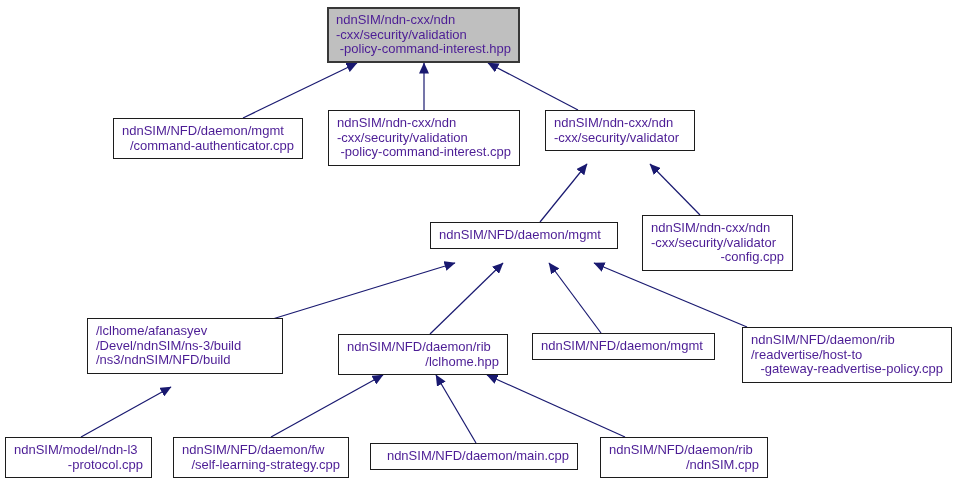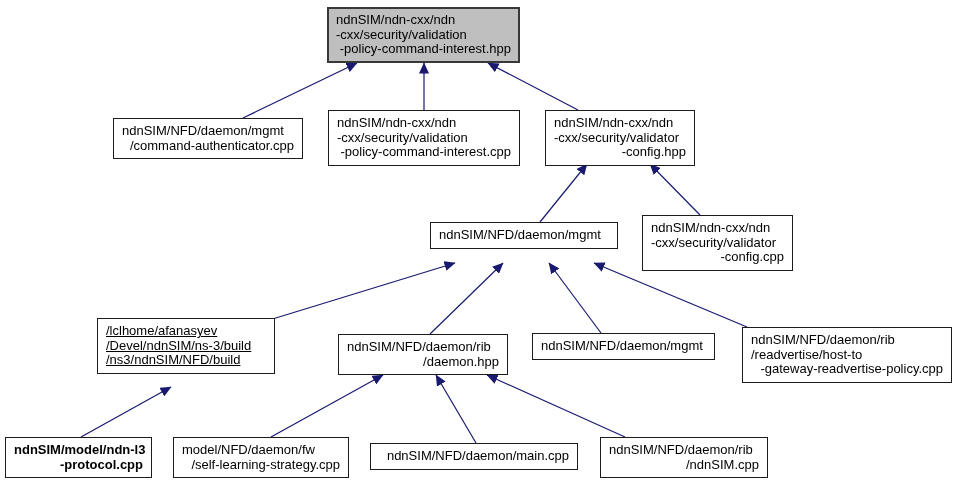--- a/index.html
+++ b/index.html
@@ -17,21 +17,21 @@
     width: 955px; height: 483px;
   }
   .node {
     position: absolute;
     box-sizing: border-box;
     background: #ffffff;
     border: 1px solid #1c1c1c;
     padding: 5px 8px;
     font-size: 13px;
     line-height: 14.5px;
-    color: #000000;
+    color: #4c1d95;
     cursor: pointer;
   }
   .node.current {
     background: #bfbfbf;
     border: 2px solid #383838;
     padding: 4px 7px;
     cursor: default;
   }
   .node .ln { white-space: nowrap; text-align: left; }
   .node .ln.last { text-align: right; }
@@ -76,61 +76,60 @@
 
   <div class="node" style="left:328px; top:110px; width:192px;">
       <div class="ln">ndnSIM/ndn-cxx/ndn</div>
       <div class="ln">-cxx/security/validation</div>
       <div class="ln last">-policy-command-interest.cpp</div>
     </div>
 
   <div class="node" style="left:545px; top:110px; width:150px;">
       <div class="ln">ndnSIM/ndn-cxx/ndn</div>
       <div class="ln">-cxx/security/validator</div>
-      <div class="ln last">-config.hpp</div>
     </div>
 
   <div class="node" style="left:430px; top:222px; width:188px;">
       <div class="ln">ndnSIM/NFD/daemon/mgmt</div>
     </div>
 
   <div class="node" style="left:642px; top:215px; width:151px;">
       <div class="ln">ndnSIM/ndn-cxx/ndn</div>
       <div class="ln">-cxx/security/validator</div>
       <div class="ln last">-config.cpp</div>
     </div>
 
-  <div class="node" style="left:97px; top:318px; width:178px;text-decoration:underline;">
+  <div class="node" style="left:87px; top:318px; width:196px;">
       <div class="ln">/lclhome/afanasyev</div>
       <div class="ln">/Devel/ndnSIM/ns-3/build</div>
       <div class="ln">/ns3/ndnSIM/NFD/build</div>
     </div>
 
   <div class="node" style="left:338px; top:334px; width:170px;">
       <div class="ln">ndnSIM/NFD/daemon/rib</div>
-      <div class="ln last">/daemon.hpp</div>
+      <div class="ln last">/lclhome.hpp</div>
     </div>
 
   <div class="node" style="left:532px; top:333px; width:183px;">
       <div class="ln">ndnSIM/NFD/daemon/mgmt</div>
     </div>
 
   <div class="node" style="left:742px; top:327px; width:210px;">
       <div class="ln">ndnSIM/NFD/daemon/rib</div>
       <div class="ln">/readvertise/host-to</div>
       <div class="ln last">-gateway-readvertise-policy.cpp</div>
     </div>
 
-  <div class="node" style="left:5px; top:437px; width:147px;font-weight:bold;">
+  <div class="node" style="left:5px; top:437px; width:147px;">
       <div class="ln">ndnSIM/model/ndn-l3</div>
       <div class="ln last">-protocol.cpp</div>
     </div>
 
   <div class="node" style="left:173px; top:437px; width:176px;">
-      <div class="ln">model/NFD/daemon/fw</div>
+      <div class="ln">ndnSIM/NFD/daemon/fw</div>
       <div class="ln last">/self-learning-strategy.cpp</div>
     </div>
 
   <div class="node" style="left:370px; top:443px; width:208px;">
       <div class="ln last">ndnSIM/NFD/daemon/main.cpp</div>
     </div>
 
   <div class="node" style="left:600px; top:437px; width:168px;">
       <div class="ln">ndnSIM/NFD/daemon/rib</div>
       <div class="ln last">/ndnSIM.cpp</div>

